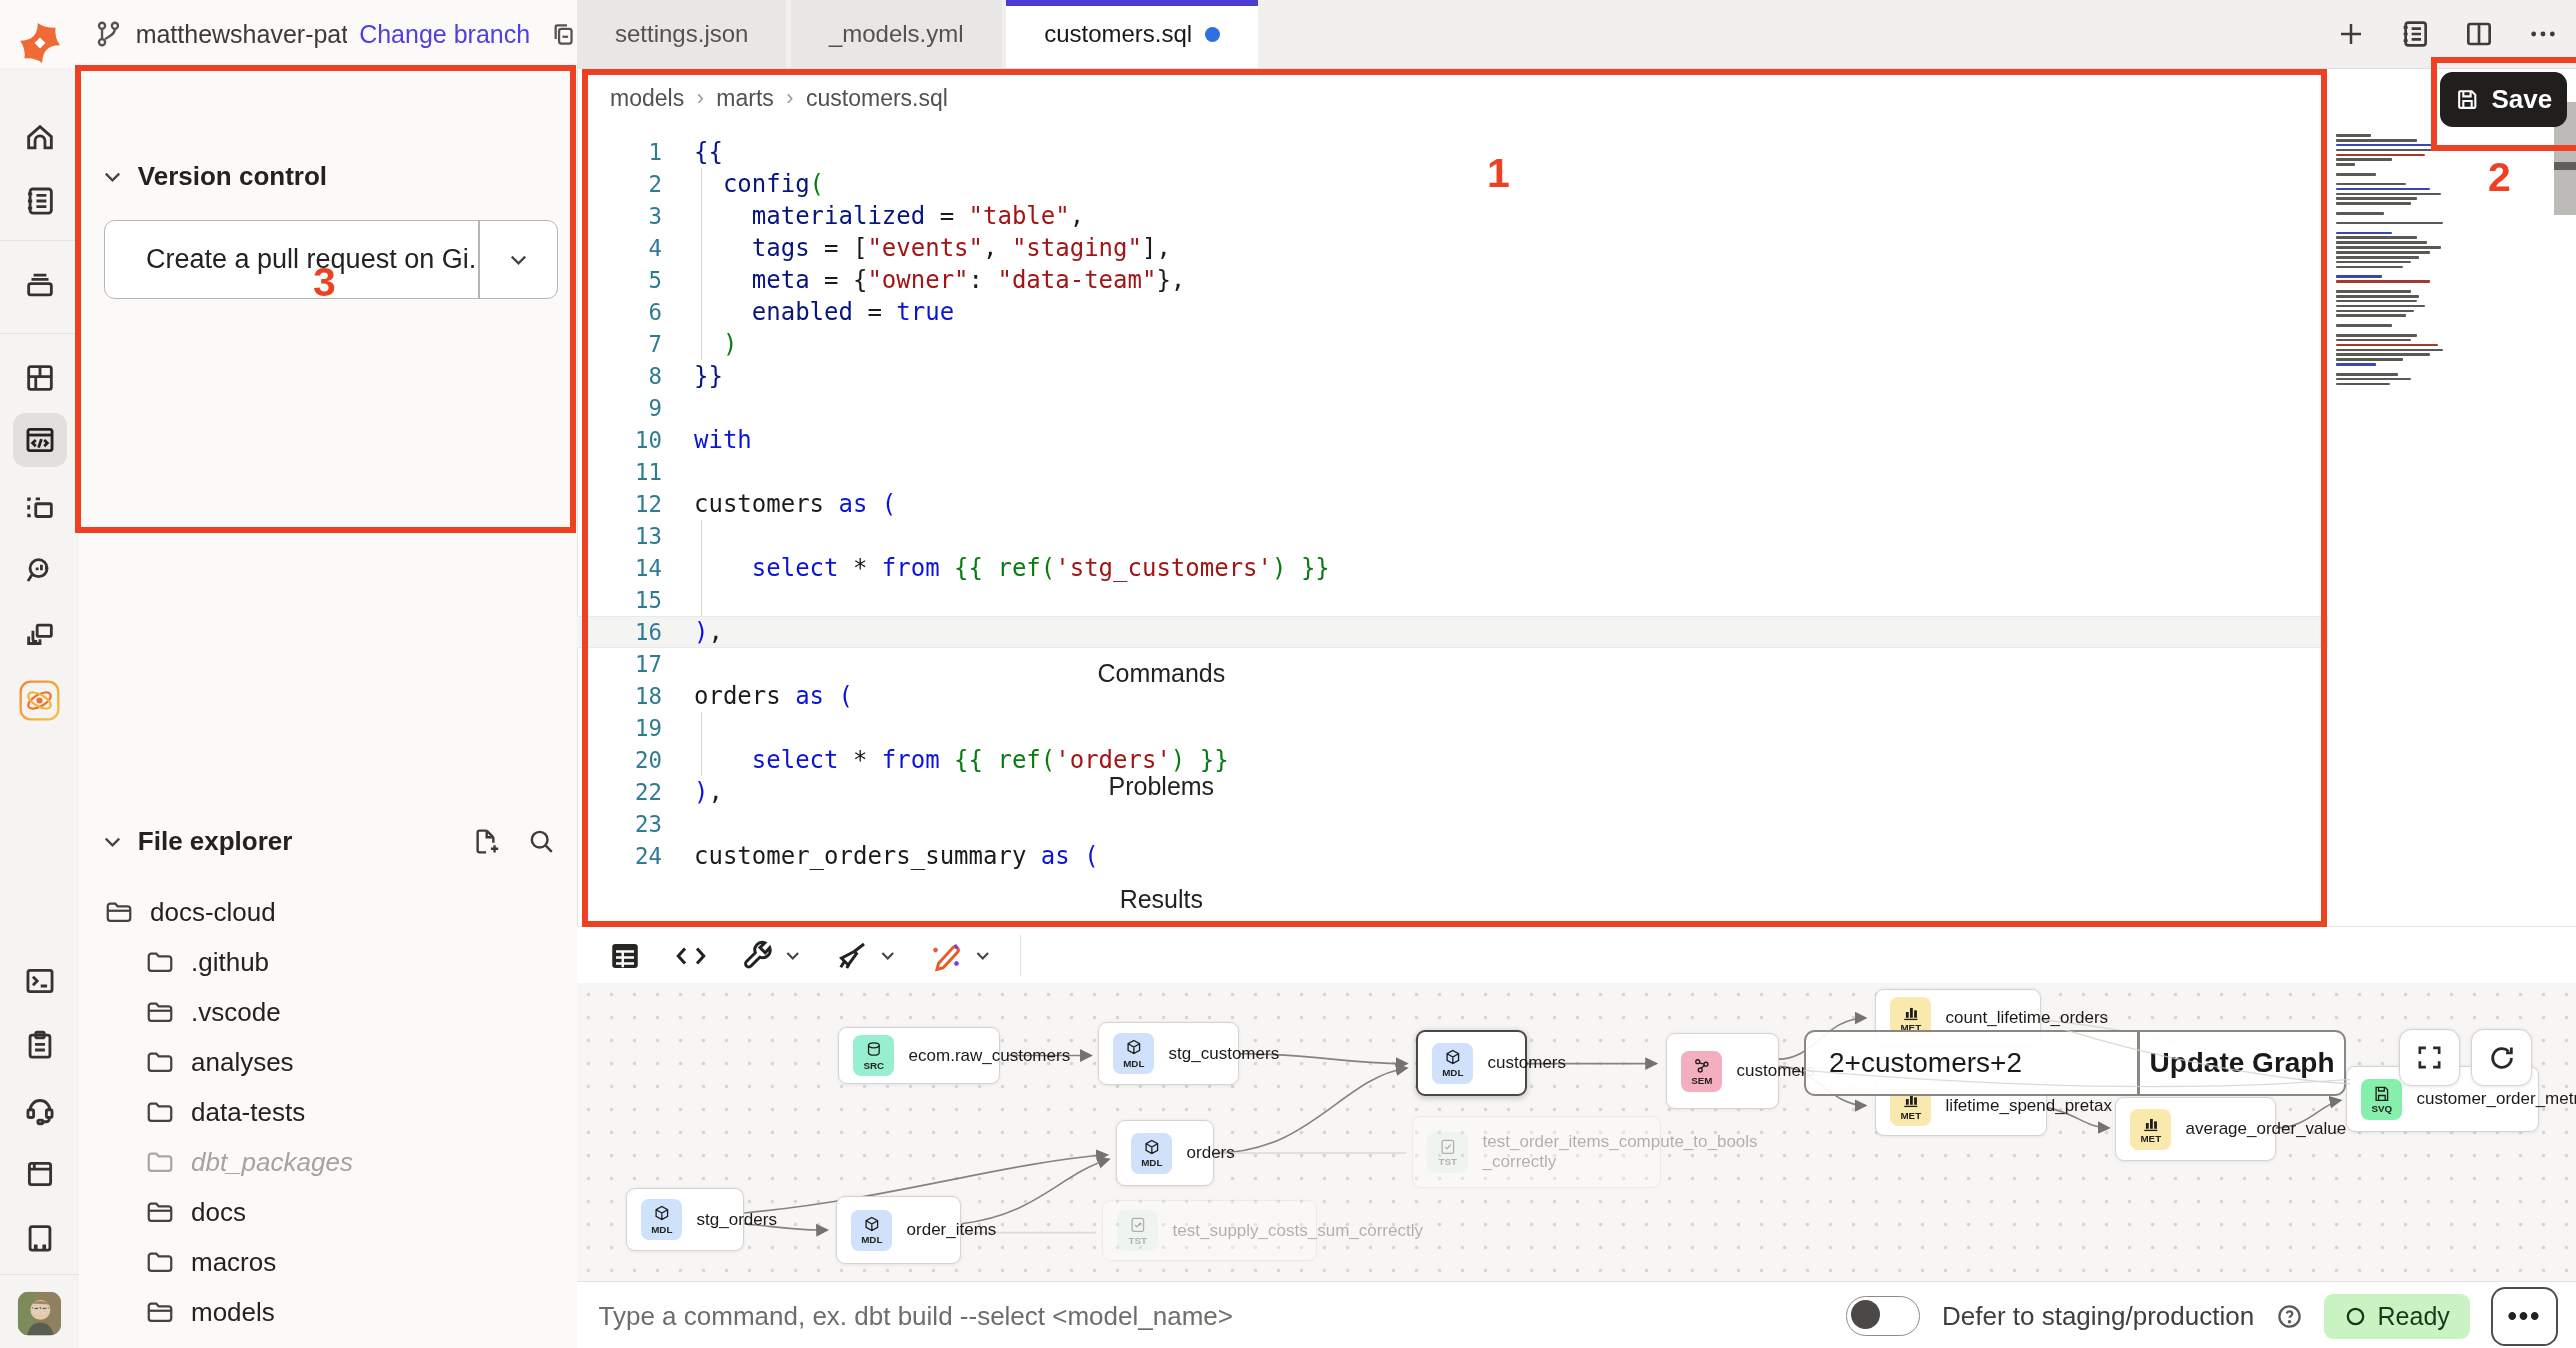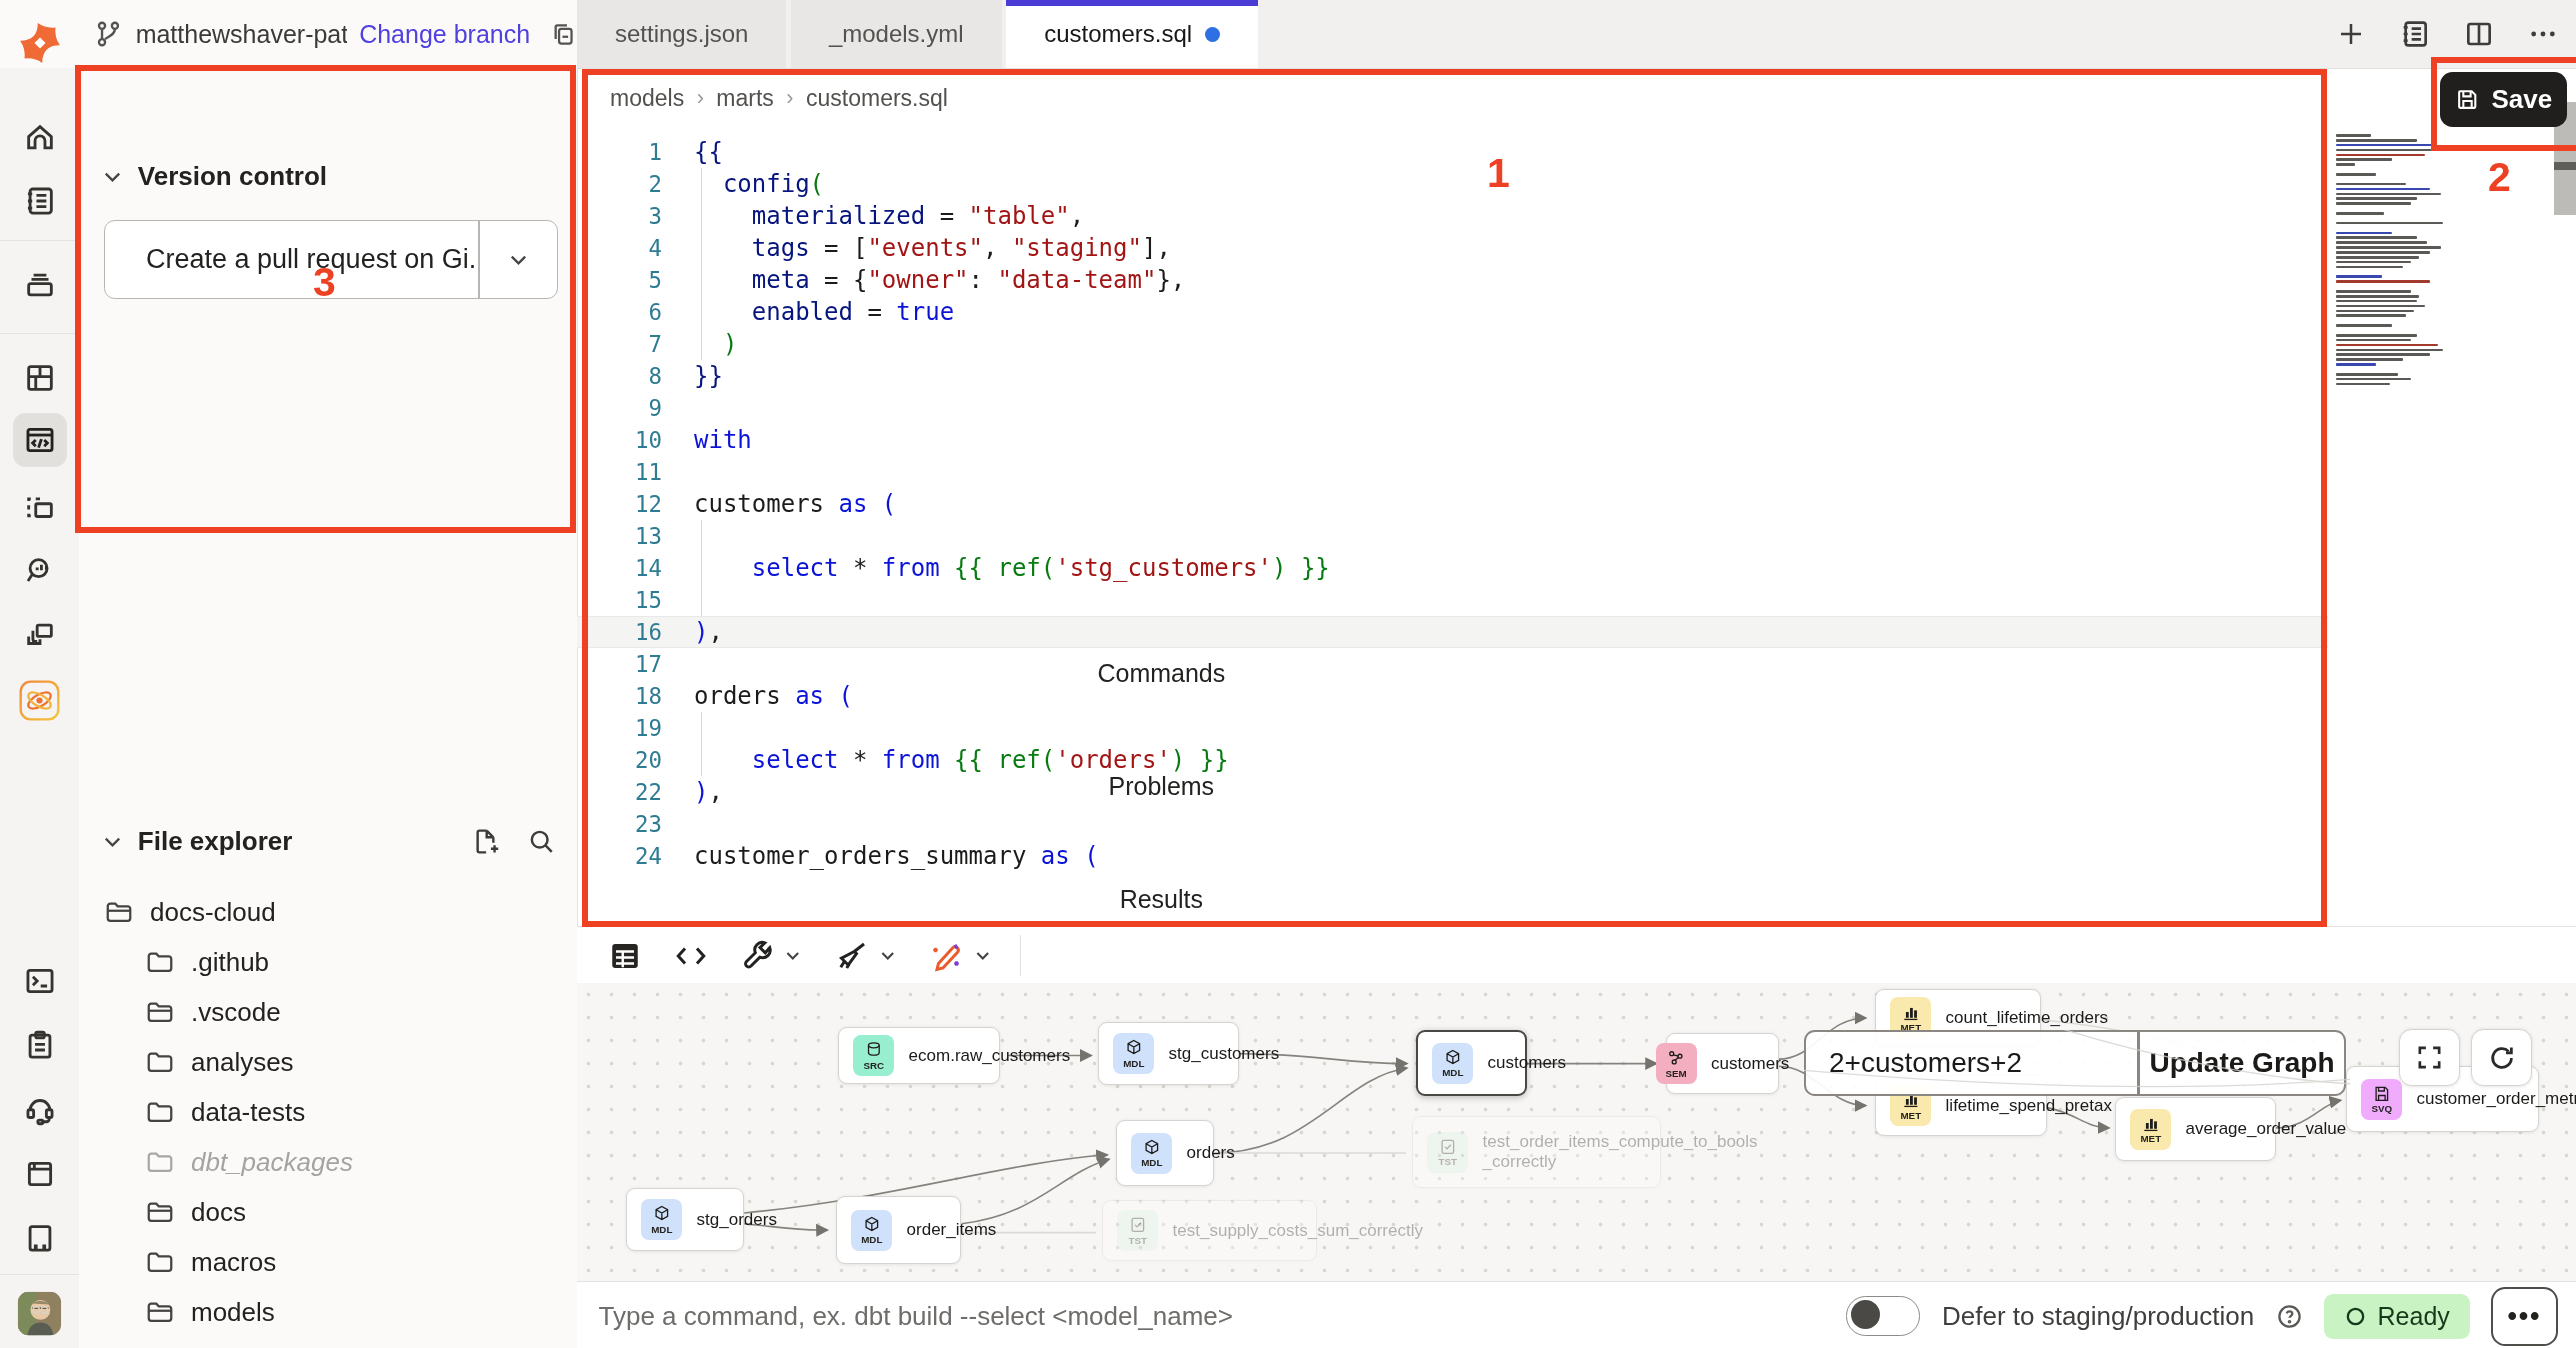--- a/index.html
+++ b/index.html
@@ -707,21 +707,21 @@
         </div>
         <div class="node selected" style="left: 839px; top: 47px; width: 111px; height: 66px;">
           <div class="badge" style="background: rgb(207, 225, 251);">
             <svg width="19.7" height="19.7" viewBox="0 0 24 24">
               <path d="M12 3 19 7v8l-7 4-7-4V7z M5 7l7 4 7-4 M12 11v8" fill="none" stroke="#1d1c1a" stroke-width="1.6"></path>
             </svg>
             <span>MDL</span>
           </div>
           <div class="node-label">customers</div>
         </div>
-        <div class="node" style="left: 1089px; top: 50px; width: 113px; height: 61px; justify-content: center;">
+        <div class="node" style="left: 1089px; top: 50px; width: 113px; height: 76px;">
           <div class="badge" style="background: rgb(243, 175, 191);">
             <svg width="19.7" height="19.7" viewBox="0 0 24 24">
               <circle cx="7" cy="7" r="2.4" fill="none" stroke="#1d1c1a" stroke-width="1.6"></circle>
               <circle cx="17" cy="10" r="2.4" fill="none" stroke="#1d1c1a" stroke-width="1.6"></circle>
               <circle cx="10" cy="17" r="2.4" fill="none" stroke="#1d1c1a" stroke-width="1.6"></circle>
               <path d="M9 8.5 15 10M11 15l4-3.5" stroke="#1d1c1a" stroke-width="1.6"></path>
             </svg>
             <span>SEM</span>
           </div>
           <div class="node-label">customers</div>
@@ -803,21 +803,21 @@
               <path d="M4 20h16" stroke="#1d1c1a" stroke-width="1.6"></path>
               <rect x="6" y="11" width="3.4" height="7" fill="#1d1c1a"></rect>
               <rect x="11" y="6" width="3.4" height="12" fill="#1d1c1a"></rect>
               <rect x="16" y="9" width="3.4" height="9" fill="#1d1c1a"></rect>
             </svg>
             <span>MET</span>
           </div>
           <div class="node-label">average_order_value</div>
         </div>
         <div class="node" style="left: 1769px; top: 83px; width: 193px; height: 66px;">
-          <div class="badge" style="background: #f0abfc;">
+          <div class="badge" style="background: #86efac;">
             <svg width="19.7" height="19.7" viewBox="0 0 24 24">
               <path d="M5 4h11l3 3v13H5z" fill="none" stroke="#1d1c1a" stroke-width="1.6"></path>
               <path d="M8 4v4.5h7V4M8 20v-6h8v6" fill="none" stroke="#1d1c1a" stroke-width="1.6"></path>
             </svg>
             <span>SVQ</span>
           </div>
           <div class="node-label">customer_order_metrics</div>
         </div>
       </div>
     <div id="graph-selector">

